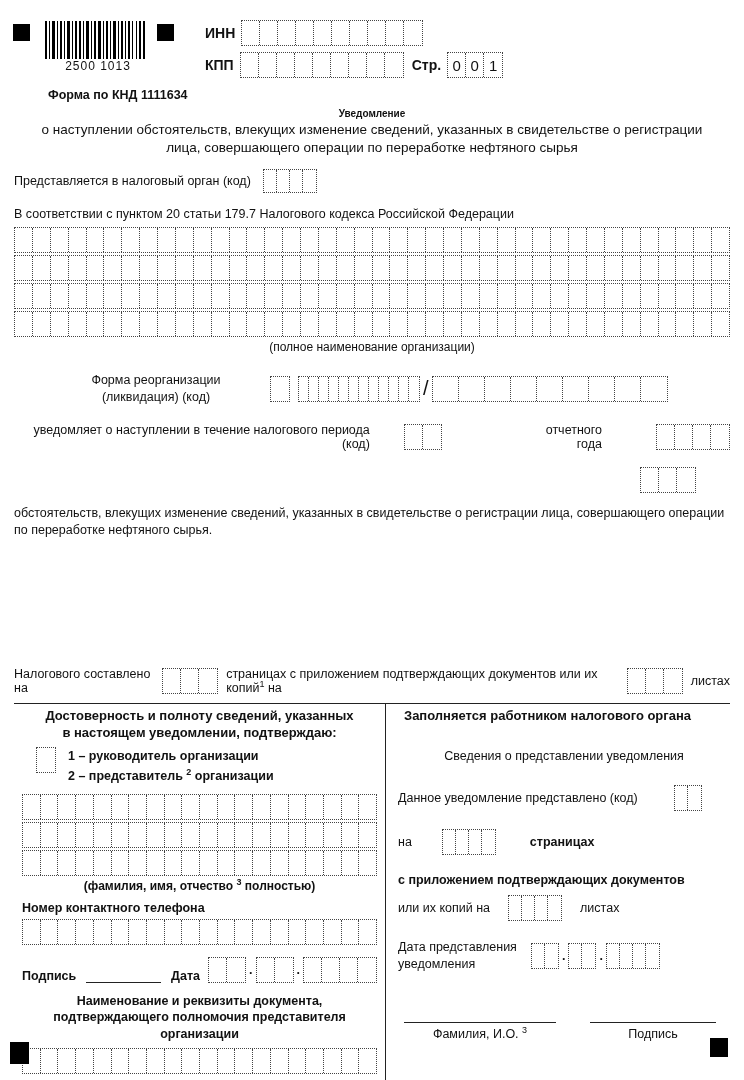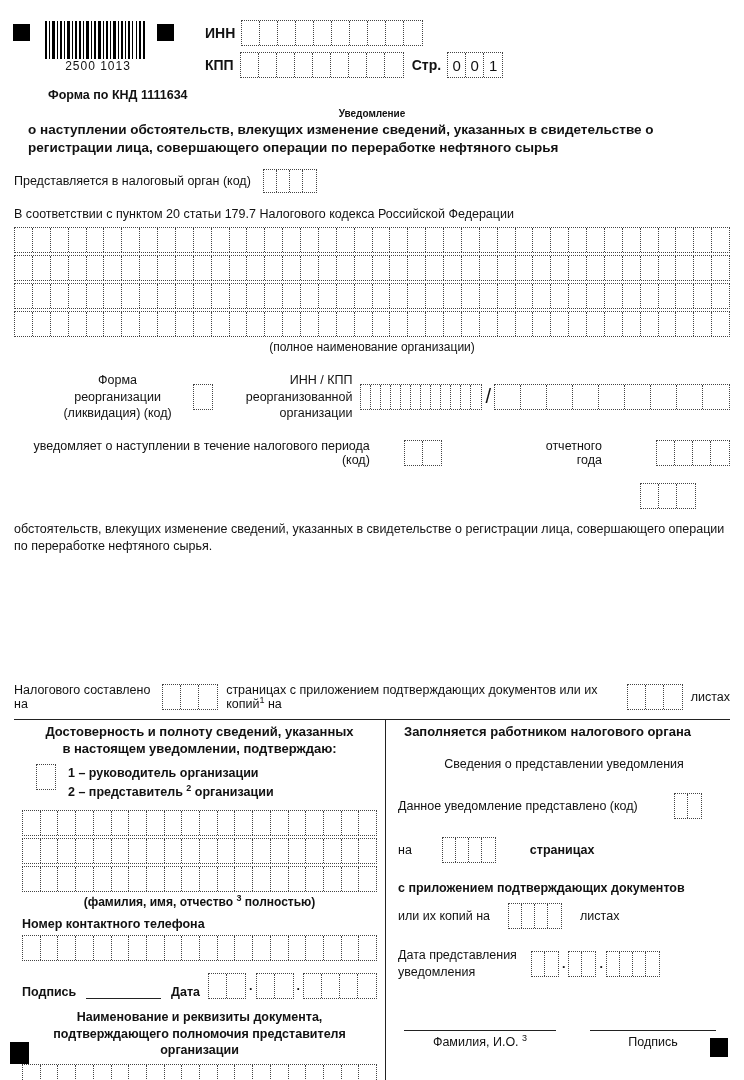--- a/index.html
+++ b/index.html
@@ -32,21 +32,21 @@
   .top { position:relative; height:84px; }
   .regmark { position:absolute; width:17px; height:17px; background:#000; }
   .barcode { position:absolute; left:45px; top:21px; }
   .barcode-num { position:absolute; left:48px; top:59px; width:100px; text-align:center; font-size:12px; letter-spacing:1px; }
   .idrow { position:absolute; display:flex; align-items:center; }
   .idrow .lbl { font-weight:bold; font-size:14px; margin-right:6px; }
 
   .kndcode { margin:4px 0 0 48px; font-weight:bold; font-size:12.5px; }
 
   .title1 { text-align:center; font-weight:bold; font-size:10px; margin-top:6px; }
-  .title2 { text-align:left; font-weight:bold; font-size:13.5px; margin:2px auto 0; width:688px; line-height:1.35; }
+  .title2 { text-align:center; font-weight:normal; font-size:13.5px; margin:2px auto 0; width:688px; line-height:1.35; }
 
   .line { display:flex; align-items:center; margin-left:14px; margin-right:14px; }
 
   .orgrows { margin:6px 14px 0 14px; }
   .caption { text-align:center; font-size:12px; margin-top:3px; }
 
   .reorg { margin-top:18px; }
   .reorg .lblblk { text-align:center; line-height:1.3; }
   .slash { font-size:20px; margin:0 3px; align-self:center; }
 
@@ -338,24 +338,20 @@
   </div>
 
   <div class="line reorg">
     <span class="lblblk" style="margin-left:42px; width:200px;">
       <span>Форма реорганизации</span><br>
       <span>(ликвидация) (код)</span>
     </span>
     <span class="boxes" style="margin-left:14px;">
         <span class="cell"></span>
       </span>
-    <span class="lblblk" style="margin-left:26px; width:184px; text-align:right;">
-      <span>ИНН / КПП реорганизованной</span><br>
-      <span>организации</span>
-    </span>
     <span class="boxes nr" style="margin-left:8px;">
         <span class="cell"></span>
         <span class="cell"></span>
         <span class="cell"></span>
         <span class="cell"></span>
         <span class="cell"></span>
         <span class="cell"></span>
         <span class="cell"></span>
         <span class="cell"></span>
         <span class="cell"></span>
@@ -573,21 +569,21 @@
             <span class="cell"></span>
             <span class="cell"></span>
             <span class="cell"></span>
           </div>
 
       </div>
     </div>
 
     <div class="col-r">
       <div class="b" style="font-size:13px; margin-left:6px;">Заполняется работником налогового органа</div>
-      <div style="text-align:center; margin-top:18px;">Сведения о представлении уведомления</div>
+      <div style="text-align:center; margin-top:26px;">Сведения о представлении уведомления</div>
 
       <div class="r-row" style="margin-top:22px;">
         <span>Данное уведомление представлено (код)</span>
         <span class="boxes sm" style="margin-left:auto; margin-right:28px;">
             <span class="cell"></span>
             <span class="cell"></span>
           </span>
       </div>
 
       <div class="r-row" style="margin-top:18px;">

